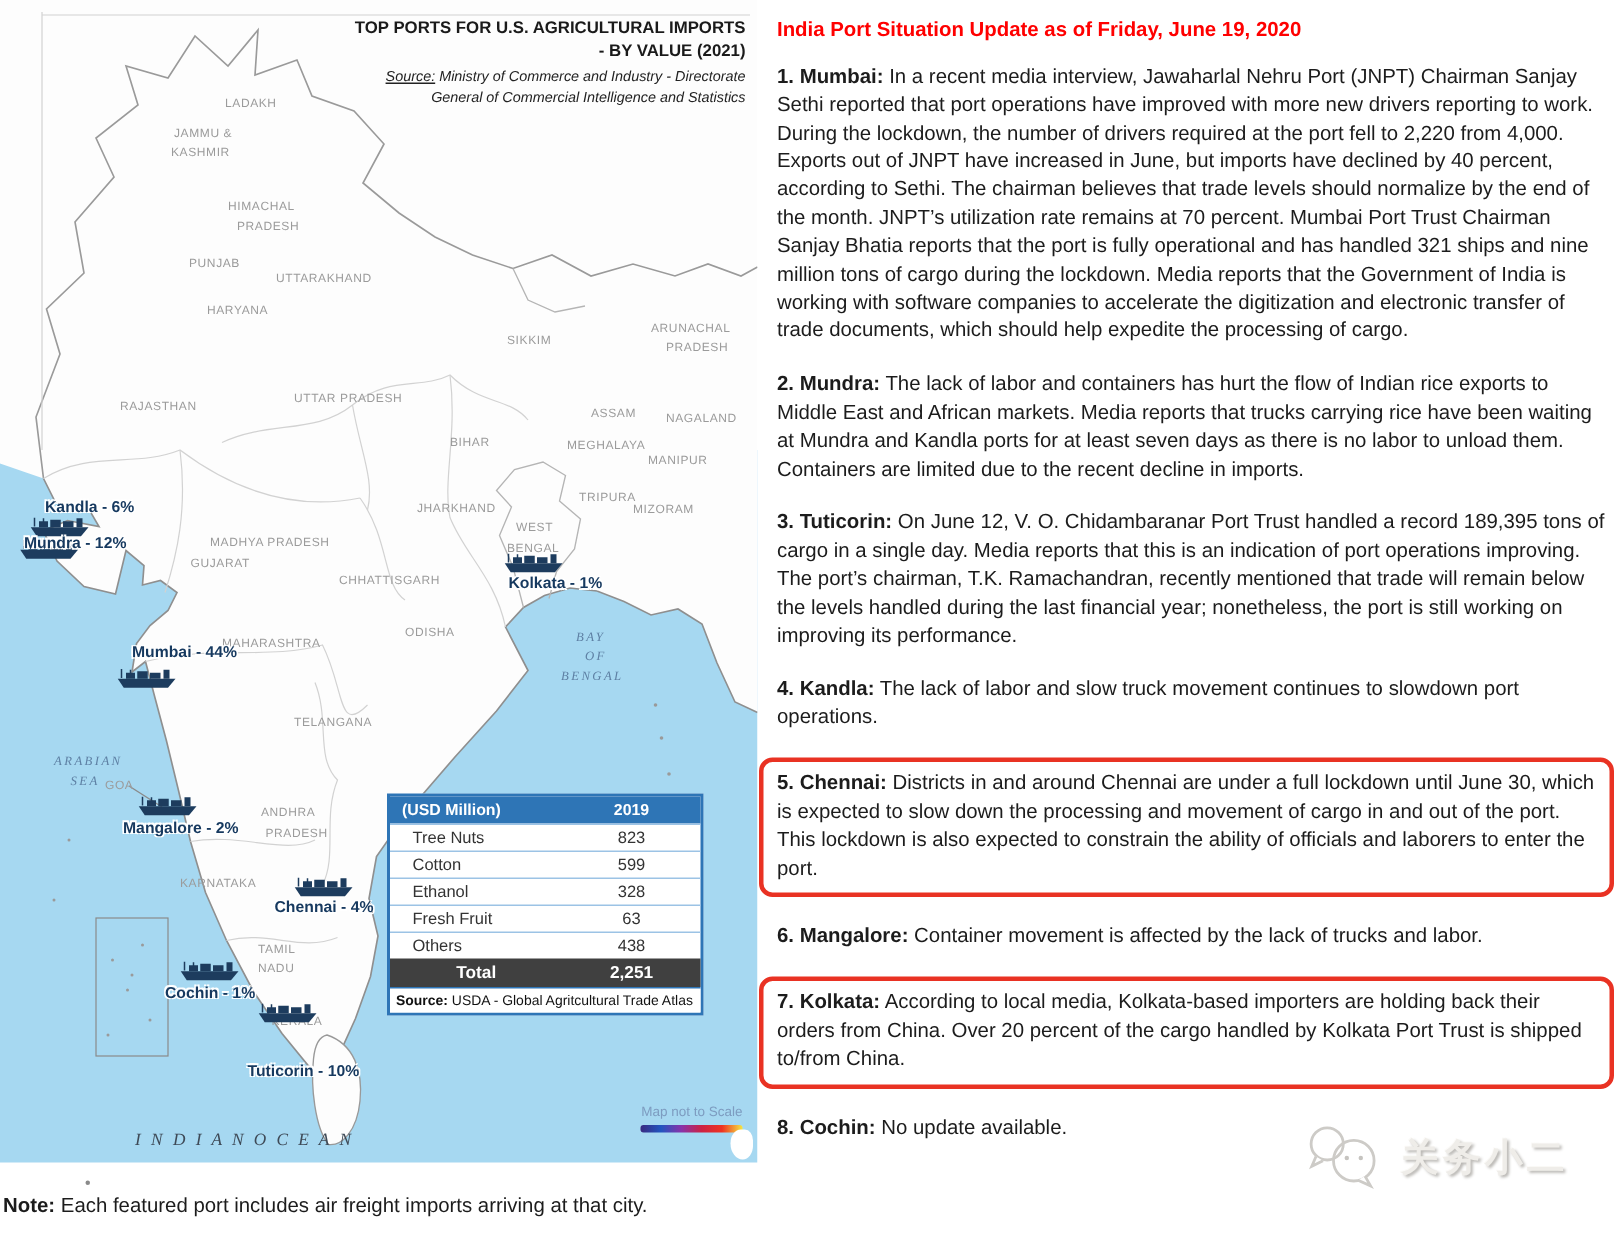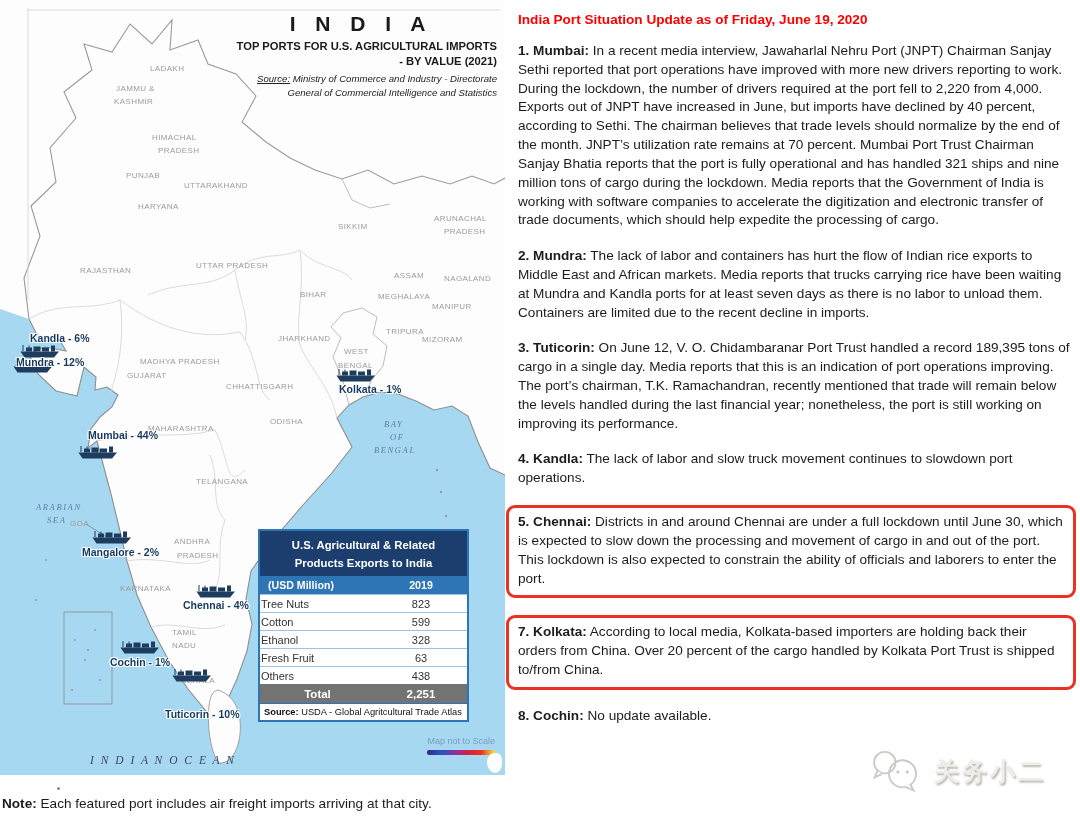--- a/index.html
+++ b/index.html
@@ -28,22 +28,22 @@
 
   
   #usda-table{position:absolute;left:258px;top:529px;width:211px;border:2px solid #2e75b6;
               background:#fff;box-sizing:border-box;}
   .tbl-title{background:#1b3e6f;color:#fff;font-weight:bold;font-size:11.3px;text-align:center;
              padding:5px 2px 4px;line-height:1.6;}
   .tbl-sub{background:#2e75b6;color:#fff;font-weight:bold;font-size:10.6px;display:flex;padding:3px 0;}
   .tbl-sub .l{flex:1;padding-left:8px;}
   .tbl-sub .r,.tbl-row .r,.tbl-total .r{width:92px;text-align:center;}
   .tbl-row{display:flex;font-size:11px;color:#333;padding:2.5px 0;border-top:1px solid #9cc3e5;}
-  .tbl-row .l{flex:1;padding-left:1px;}
-  .tbl-total{display:flex;background:#737373;color:#fff;font-weight:bold;font-size:11.5px;padding:3.5px 0;}
+  .tbl-row .l{flex:1;padding-left:15px;}
+  .tbl-total{display:flex;background:#404040;color:#fff;font-weight:bold;font-size:11.5px;padding:3.5px 0;}
   .tbl-total .l{flex:1;text-align:center;}
   .tbl-src{font-size:9.3px;color:#111;padding:3px 4px;border-top:1px solid #2e75b6;background:#fff;}
 
   #scale-note{position:absolute;left:405px;top:736px;width:90px;text-align:right;
               font-size:9px;color:#7d9cc0;}
   #scale-bar{position:absolute;left:427px;top:750px;width:68px;height:5px;border-radius:2px;
              background:linear-gradient(90deg,#3a2a80,#2255c0,#8833aa,#cc2244,#ee3322,#f5e642);}
   #scale-island{position:absolute;left:487px;top:753px;width:15px;height:20px;background:#fff;
                 border-radius:50% 40% 50% 60%;}
   #tiny-dot{position:absolute;left:57px;top:787px;width:3px;height:3px;border-radius:50%;background:#8a8a8a;}
@@ -120,21 +120,20 @@
           <circle cx="441" cy="492" r="1.2"></circle>
         <circle cx="446" cy="516" r="1.2"></circle>
           <circle cx="449" cy="540" r="1.2"></circle>
         <circle cx="452" cy="560" r="1.2"></circle>
       </g>
 
       <line x1="86" y1="524" x2="108" y2="538" stroke="#8a8a8a" stroke-width="0.9"></line>
     </svg>
 
     <div id="map-title-block">
-      <div id="map-title">I N D I A</div>
       <div class="map-sub">TOP PORTS FOR U.S. AGRICULTURAL IMPORTS</div>
       <div class="map-sub">- BY VALUE (2021)</div>
       <div class="map-src"><span class="u">Source:</span><span> Ministry of Commerce and Industry - Directorate</span><br>
         <span>General of Commercial Intelligence and Statistics</span>
       </div>
     </div>
 
     <div id="map-labels">
         <span class="mlabel state" style="left: 150px; top: 64px;">LADAKH</span>
         <span class="mlabel state" style="left: 116px; top: 84px;">JAMMU &amp;</span>
@@ -278,24 +277,20 @@
       <rect x="22" y="2.5" width="7" height="4"></rect>
       <rect x="31" y="0.5" width="4" height="6"></rect>
     </g>
     <path d="M3,0 V6 M9,0.5 V3" stroke="#1d3c5e" stroke-width="1" fill="none"></path>
   </svg>
 </div>
         <span class="mlabel port" style="left: 165px; top: 684px; margin-top: 24px;">Tuticorin - 10%</span>
       </div>
 
     <div id="usda-table">
-      <div class="tbl-title">
-        <span>U.S. Agricultural &amp; Related</span><br>
-        <span>Products Exports to India</span>
-      </div>
       <div class="tbl-sub">
         <span class="l">(USD Million)</span>
         <span class="r">2019</span>
       </div>
       <div class="tbl-row">
         <span class="l">Tree Nuts</span>
         <span class="r">823</span>
       </div>
       <div class="tbl-row">
         <span class="l">Cotton</span>
@@ -334,20 +329,21 @@
     <p class="para"><b>1. Mumbai:</b><span> In a recent media interview, Jawaharlal Nehru Port (JNPT) Chairman Sanjay Sethi reported that port operations have improved with more new drivers reporting to work.  During the lockdown, the number of drivers required at the port fell to 2,220 from 4,000.  Exports out of JNPT have increased in June, but imports have declined by 40 percent, according to Sethi.  The chairman believes that trade levels should normalize by the end of the month.  JNPT’s utilization rate remains at 70 percent.  Mumbai Port Trust Chairman Sanjay Bhatia reports that the port is fully operational and has handled 321 ships and nine million tons of cargo during the lockdown. Media reports that the Government of India is working with software companies to accelerate the digitization and electronic transfer of trade documents, which should help expedite the processing of cargo.</span></p>
 
     <p class="para"><b>2. Mundra:</b><span>  The lack of labor and containers has hurt the flow of Indian rice exports to Middle East and African markets. Media reports that trucks carrying rice have been waiting at Mundra and Kandla ports for at least seven days as there is no labor to unload them.  Containers are limited due to the recent decline in imports.</span></p>
 
     <p class="para"><b>3. Tuticorin:</b><span>  On June 12, V. O. Chidambaranar Port Trust handled a record 189,395 tons of cargo in a single day. Media reports that this is an indication of port operations improving.  The port’s chairman, T.K. Ramachandran, recently mentioned that trade will remain below the levels handled during the last financial year; nonetheless, the port is still working on improving its performance.</span></p>
 
     <p class="para"><b>4. Kandla:</b><span> The lack of labor and slow truck movement continues to slowdown port operations.</span></p>
 
     <p class="para redbox"><b>5. Chennai:</b><span> Districts in and around Chennai are under a full lockdown until June 30, which is expected to slow down the processing and movement of cargo in and out of the port.  This lockdown is also expected to constrain the ability of officials and laborers to enter the port.</span></p>
 
+    <p class="para"><b>6. Mangalore:</b><span>  Container movement is affected by the lack of trucks and labor.</span></p>
 
     <p class="para redbox"><b>7. Kolkata:</b><span>  According to local media, Kolkata-based importers are holding back their orders from China.  Over 20 percent of the cargo handled by Kolkata Port Trust is shipped to/from China.</span></p>
 
     <p class="para"><b>8. Cochin:</b><span>  No update available.</span></p>
   </div>
 
   <div id="watermark">
     <svg width="56" height="46" viewBox="0 0 60 48" xmlns="http://www.w3.org/2000/svg" fill="none" stroke="#cdcbc7" stroke-width="2">
       <circle cx="18" cy="15" r="11.5"></circle>
       <path d="M10,24 L7,31 L15,27" fill="#fff" stroke="#cdcbc7"></path>

